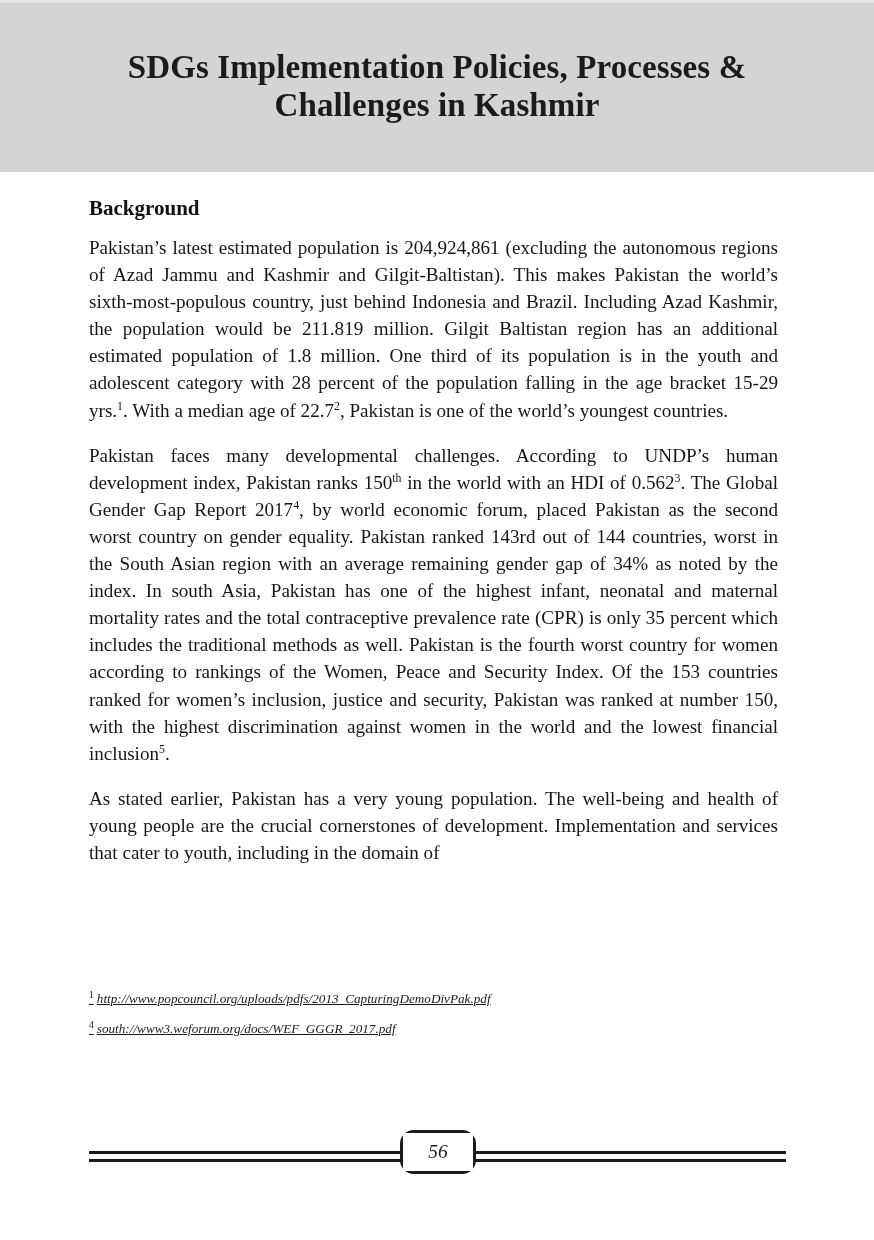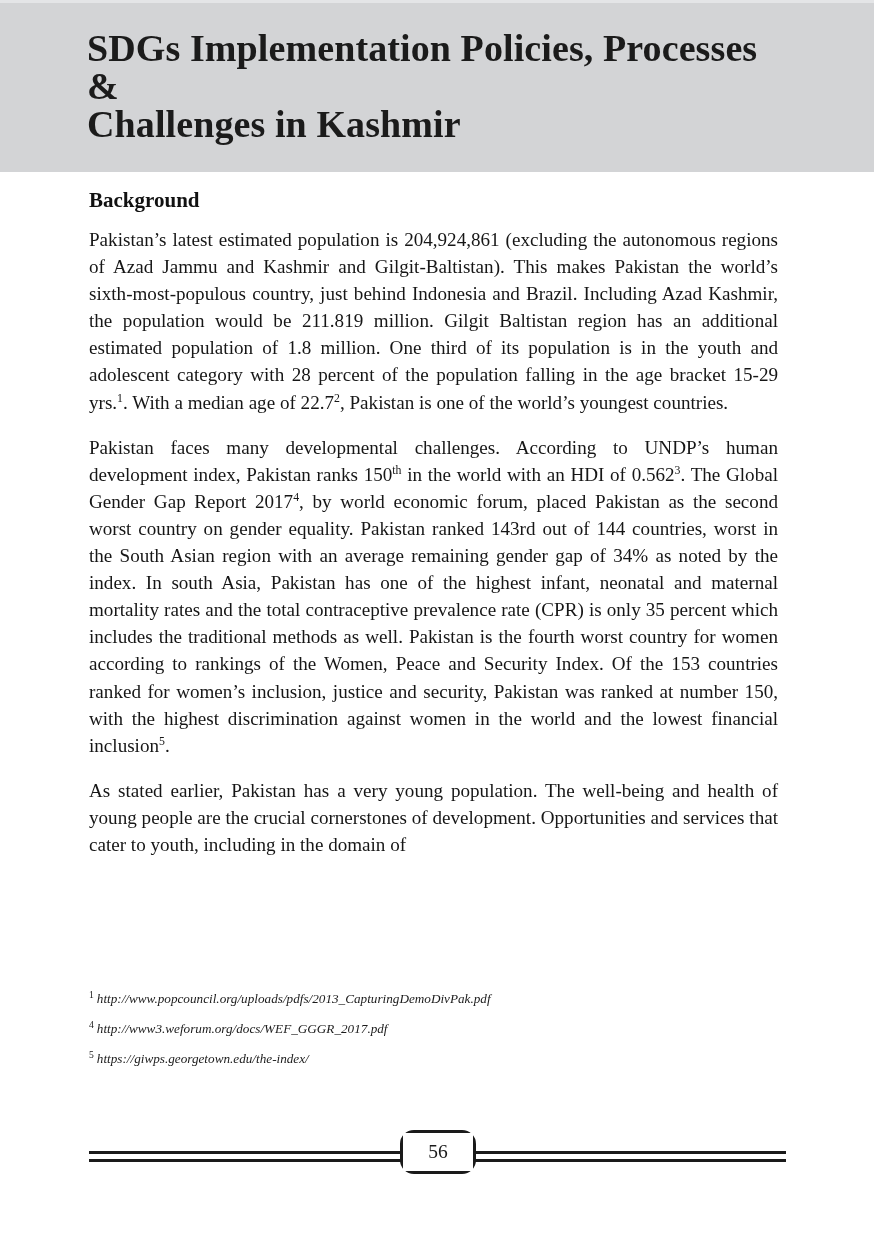--- a/index.html
+++ b/index.html
@@ -28,38 +28,38 @@
     position: absolute;
     top: 3px; left: 0;
     width: 874px;
     height: 169px;
     background: #d3d4d6;
     display: flex;
     align-items: center;
     justify-content: center;
   }
   .doc-title {
-    font-size: 38px;
+    font-size: 33px;
     font-weight: bold;
     line-height: 38px;
-    text-align: left;
+    text-align: center;
     color: #1b1b1b;
     letter-spacing: 0.1px;
     width: 700px;
     margin: 0;
     padding-bottom: 4px;
   }
   .doc-title .title-line {
     display: block;
   }
 
   
   .content {
     position: absolute;
-    top: 172px;
+    top: 180px;
     left: 89px;
     width: 697px;
   }
 
   .section-heading {
     font-size: 21px;
     font-weight: bold;
     line-height: 26px;
     margin: 15px 0 13px 0;
     color: #111111;
@@ -81,20 +81,21 @@
     vertical-align: super;
     line-height: 0;
   }
 
   
   .footnotes {
     position: absolute;
     top: 991px;
     left: 89px;
     width: 697px;
+    text-decoration: underline;
   }
   .footnote {
     font-size: 13.2px;
     font-style: italic;
     line-height: 15px;
     color: #1a1a1a;
     margin: 0 0 15px 0;
     white-space: nowrap;
   }
   .footnote .fn-num {
@@ -105,20 +106,21 @@
     margin-right: 3px;
   }
 
   
   .footer {
     position: absolute;
     top: 1146px;
     left: 89px;
     width: 697px;
     height: 40px;
+    font-style: italic;
   }
   .rule {
     position: absolute;
     left: 0;
     width: 697px;
     height: 3px;
     background: #1a1a1a;
   }
   .rule-top  { top: 5px; }
   .rule-bot  { top: 13px; }
@@ -172,28 +174,27 @@
 </div>
 
 <div class="content">
 
   <h2 class="section-heading">Background</h2>
 
   <p class="body-par"><span>Pakistan’s latest estimated population is 204,924,861 (excluding the autonomous regions of Azad Jammu and Kashmir and Gilgit-Baltistan). This makes Pakistan the world’s sixth-most-populous country, just behind Indonesia and Brazil. Including Azad Kashmir, the population would be 211.819 million. Gilgit Baltistan region has an additional estimated population of 1.8 million. One third of its population is in the youth and adolescent category with 28 percent of the population falling in the age bracket 15-29 yrs.</span><sup>1</sup><span>. With a median age of 22.7</span><sup>2</sup><span>, Pakistan is one of the world’s youngest countries.</span></p>
 
   <p class="body-par"><span>Pakistan faces many developmental challenges. According to UNDP’s human development index, Pakistan ranks 150</span><sup>th</sup><span> in the world with an HDI of 0.562</span><sup>3</sup><span>. The Global Gender Gap Report 2017</span><sup>4</sup><span>, by world economic forum, placed Pakistan as the second worst country on gender equality. Pakistan ranked 143rd out of 144 countries, worst in the South Asian region with an average remaining gender gap of 34% as noted by the index. In south Asia, Pakistan has one of the highest infant, neonatal and maternal mortality rates and the total contraceptive prevalence rate (CPR) is only 35 percent which includes the traditional methods as well. Pakistan is the fourth worst country for women according to rankings of the Women, Peace and Security Index. Of the 153 countries ranked for women’s inclusion, justice and security, Pakistan was ranked at number 150, with the highest discrimination against women in the world and the lowest financial inclusion</span><sup>5</sup><span>.</span></p>
 
-  <p class="body-par">As stated earlier, Pakistan has a very young population. The well-being and health of young people are the crucial cornerstones of development. Opportunities and services that cater to youth, including in the domain of</p>
+  <p class="body-par">As stated earlier, Pakistan has a very young population. The well-being and health of young people are the crucial cornerstones of development. Implementation and services that cater to youth, including in the domain of</p>
 
 </div>
 
 <div class="footnotes">
   <p class="footnote"><span class="fn-num">1</span><span>http://www.popcouncil.org/uploads/pdfs/2013_CapturingDemoDivPak.pdf</span></p>
-  <p class="footnote"><span class="fn-num">4</span><span>http://www3.weforum.org/docs/WEF_GGGR_2017.pdf</span></p>
-  <p class="footnote"><span class="fn-num">5</span><span>https://giwps.georgetown.edu/the-index/</span></p>
+  <p class="footnote"><span class="fn-num">4</span><span>south://www3.weforum.org/docs/WEF_GGGR_2017.pdf</span></p>
 </div>
 
 <div class="footer">
   <div class="rule rule-top"></div>
   <div class="rule rule-bot"></div>
   <div class="page-badge"></div>
   <div class="page-badge-inner"></div>
   <div class="page-number">56</div>
 </div>
 

